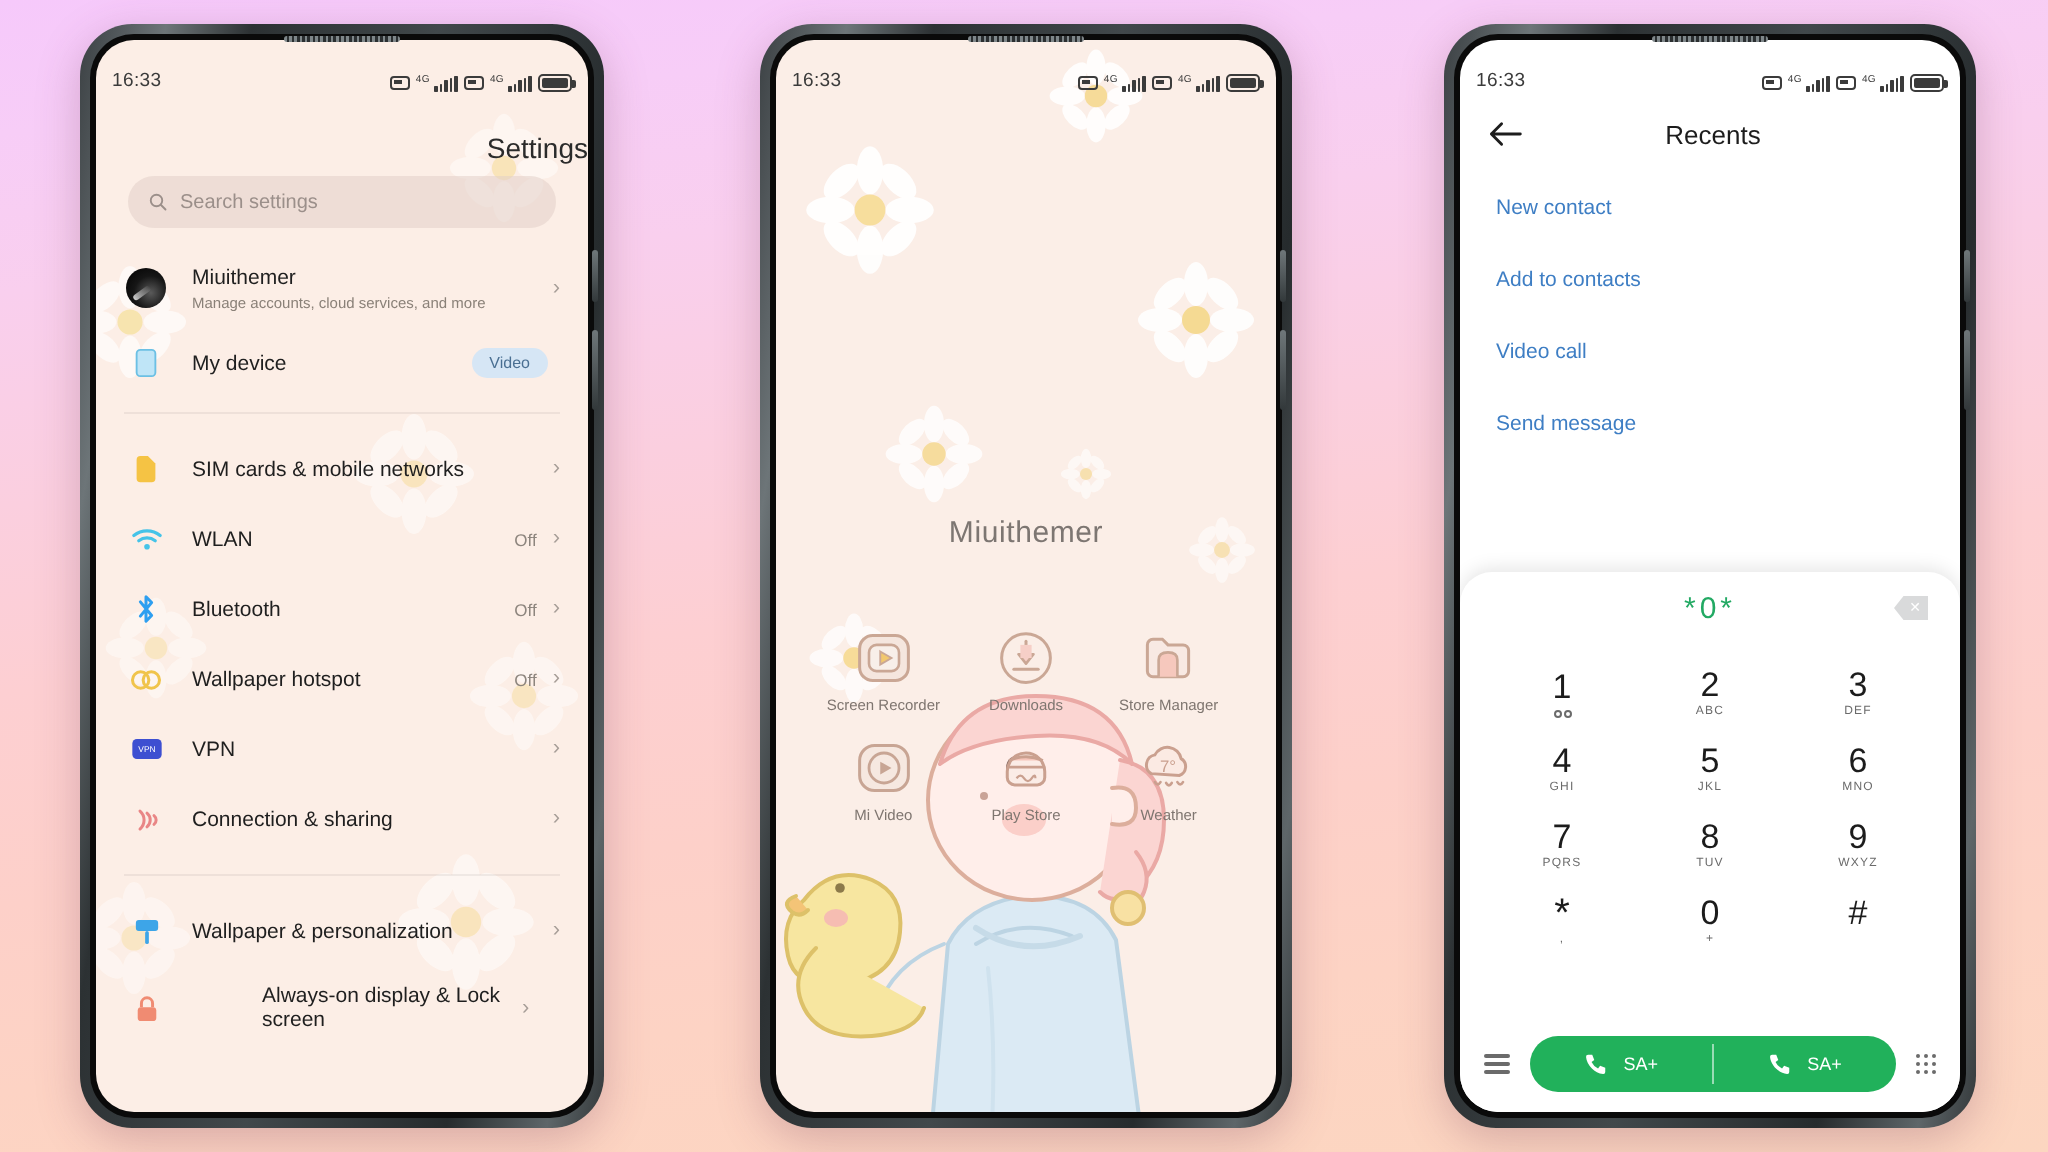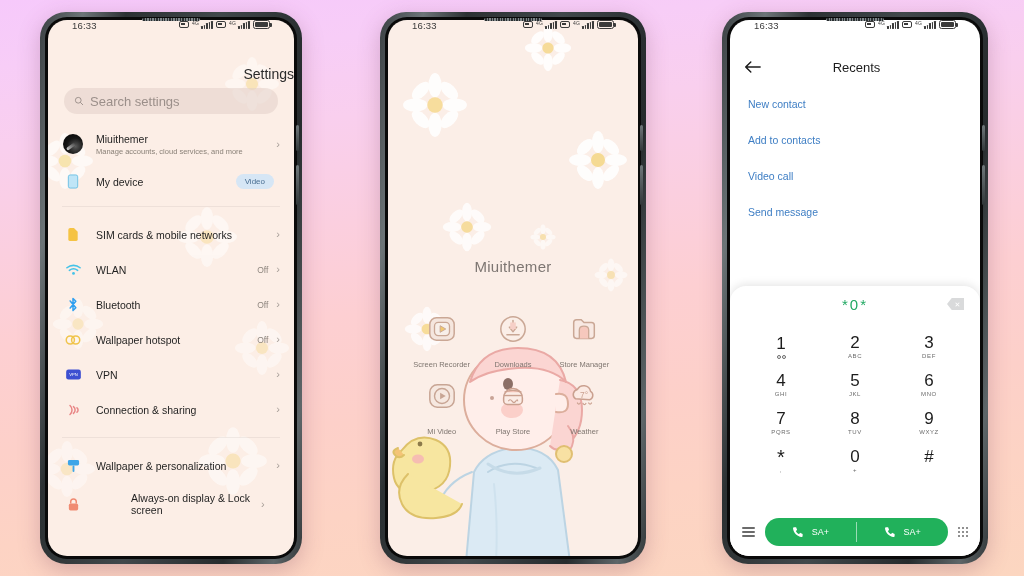--- a/index.html
+++ b/index.html
@@ -47,22 +47,22 @@
     background: linear-gradient(180deg,#6f777a,#32383a);
   }
 
   #phone1 { left: 40px;  top: 12px; width: 262px; height: 552px; }
   #phone2 { left: 380px; top: 12px; width: 266px; height: 552px; }
   #phone3 { left: 722px; top: 12px; width: 266px; height: 552px; }
 
   
   .statusbar {
     position: absolute; top: 0; left: 0; right: 0; height: 26px;
-    display: flex; align-items: flex-start; justify-content: space-between;
-    padding: 0 24px; z-index: 30;
+    display: flex; align-items: flex-end; justify-content: space-between;
+    padding: 0 8px; z-index: 30;
     font-size: 9.5px; color: #3b3b3b; letter-spacing: .2px;
   }
   .status-right { display: flex; align-items: center; gap: 3px; }
   .bars { display: flex; align-items: flex-end; gap: 1px; height: 8px; }
   .bars i { display:block; width: 1.6px; background: #3b3b3b; border-radius: .4px; }
   .bars i:nth-child(1){height:2.5px}.bars i:nth-child(2){height:4px}
   .bars i:nth-child(3){height:5.5px}.bars i:nth-child(4){height:7px}.bars i:nth-child(5){height:8px}
   .sim-blk { display:flex; align-items:flex-end; gap:2px; }
   .g4 { font-size: 5px; line-height:5px; color:#3b3b3b; margin-bottom:3px;}
   .card-ico { width: 10px; height: 7.5px; border: 1.4px solid #3b3b3b; border-radius: 2px; position: relative; }
@@ -76,21 +76,21 @@
   .daisy { position: absolute; pointer-events: none; opacity: .85; }
   .settings-title {
     position: absolute; top: 46px; left: 0; right: 0; text-align: right;
     font-size: 14px; color: #2b2b2b; z-index: 5;
   }
   .search-bar {
     position: absolute; top: 68px; left: 16px; right: 16px; height: 26px;
     background: rgba(226,208,200,0.55); border-radius: 14px;
     display: flex; align-items: center; gap: 6px; padding: 0 10px; z-index: 5;
   }
-  .search-bar span.ph { font-size: 13px; color: #9b8f8a; }
+  .search-bar span.ph { font-size: 10px; color: #9b8f8a; }
   .set-list { position: absolute; top: 104px; left: 0; right: 0; bottom: 0; z-index: 5; }
   .set-row {
     display: flex; align-items: center; gap: 0; padding: 0 14px;
     height: 35px; position: relative;
   }
   .set-row .ic { width: 22px; display: flex; justify-content: center; align-items:center; flex: 0 0 22px; }
   .set-row .lbl { font-size: 10.5px; color: #1f1f1f; margin-left: 12px; flex: 1; line-height: 12px; }
   .set-row .sub { font-size: 7.5px; color: #8a8178; margin-top: 2px; line-height:9px; }
   .set-row .val { font-size: 8.5px; color: #8d857e; margin-right: 8px; }
   .chev { color: #a79e98; font-size: 11px; line-height: 11px; }
@@ -115,21 +115,21 @@
   .home-screen { width: 100%; height: 100%; background: #fbeee7; position: relative; overflow: hidden; }
   .home-label {
     position: absolute; top: 238px; left: 0; right: 0; text-align: center;
     font-size: 15px; color: #7d7672; letter-spacing: .3px;
   }
   .icon-grid {
     position: absolute; top: 294px; left: 18px; right: 18px;
     display: grid; grid-template-columns: repeat(3,1fr); row-gap: 12px;
     z-index: 6;
   }
-  .app { display: flex; flex-direction: column; align-items: center; gap: 16px; }
+  .app { display: flex; flex-direction: column; align-items: center; gap: 4px; }
   .app .nm { font-size: 7.5px; color: #7f7670; text-align: center; line-height: 9px; }
   .char { position: absolute; left: 50%; transform: translateX(-50%); bottom: -6px; z-index: 3; }
 
   
   .dial-screen { width: 100%; height: 100%; background: #ffffff; position: relative; }
   .dial-header {
     position: absolute; top: 34px; left: 0; right: 0; height: 26px;
     display: flex; align-items: center; padding: 0 14px;
   }
   .dial-header .ttl { flex:1; text-align:center; font-size: 13px; color: #1d1d1d; margin-left: -14px;}

